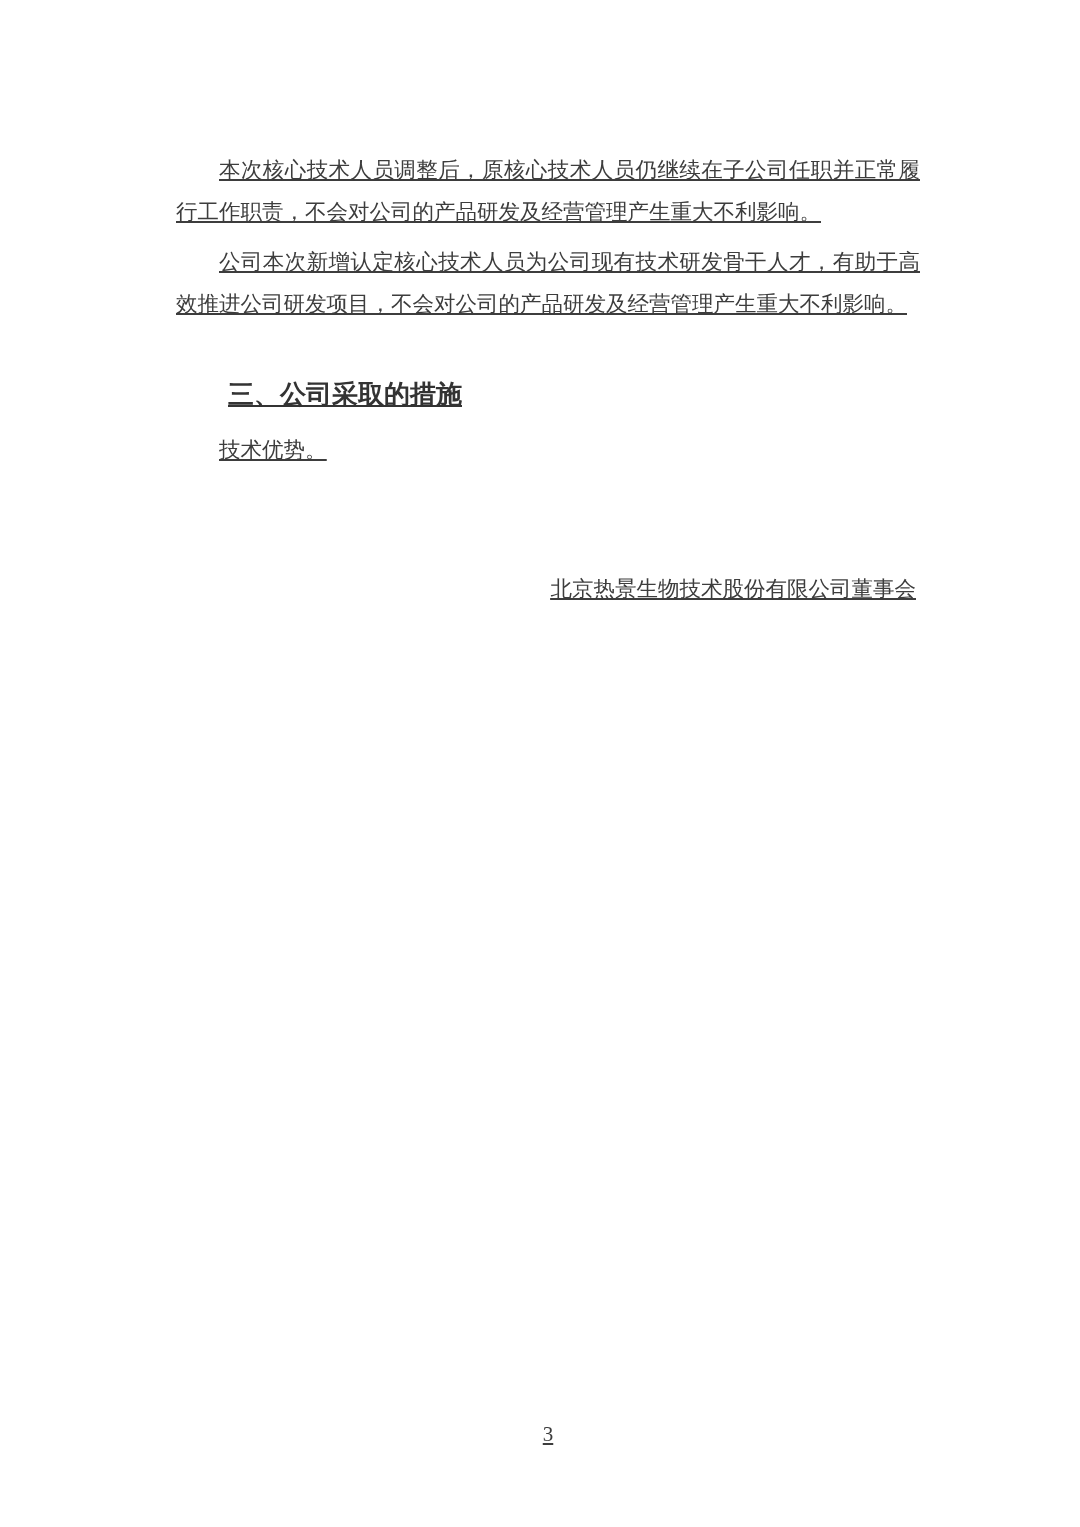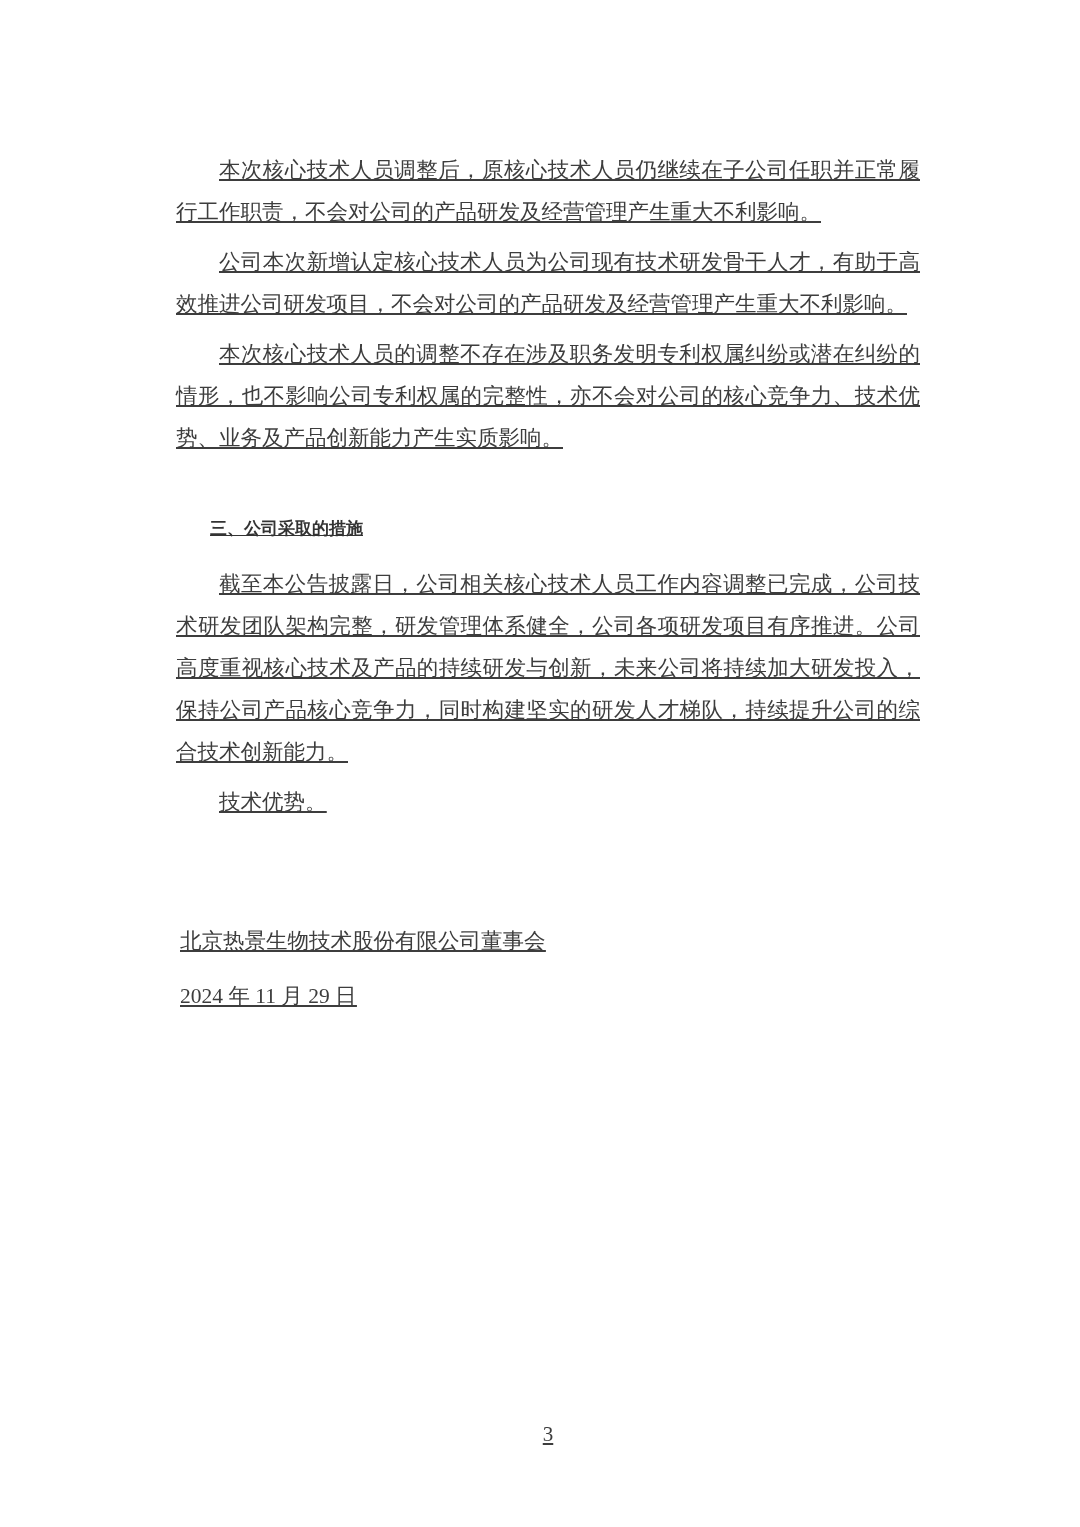--- a/index.html
+++ b/index.html
@@ -30,31 +30,32 @@
     text-align: justify;
     text-justify: inter-ideograph;
   }
 
   .content p {
     margin: 0;
     text-indent: 2em;
   }
 
   .section-heading {
-    font-size: 17px;
+    font-size: 26px;
     font-weight: bold;
     color: #333333;
     text-indent: 2em;
     margin-top: 41px;
     margin-bottom: 5px;
     line-height: 42px;
   }
 
   .signature-block {
     margin-top: 83px;
+    text-align: right;
     line-height: 47px;
   }
 
   .signature-block div {
     white-space: nowrap;
   }
 
   .page-number {
     position: absolute;
     top: 1408px;
@@ -66,27 +67,24 @@
     color: #3d3d3d;
   }
 </style>
 </head>
 <body>
 
 <div class="page">
   <div class="content">
     <p>本次核心技术人员调整后，原核心技术人员仍继续在子公司任职并正常履行工作职责，不会对公司的产品研发及经营管理产生重大不利影响。</p>
     <p>公司本次新增认定核心技术人员为公司现有技术研发骨干人才，有助于高效推进公司研发项目，不会对公司的产品研发及经营管理产生重大不利影响。</p>
-    <p>本次核心技术人员的调整不存在涉及职务发明专利权属纠纷或潜在纠纷的情形，也不影响公司专利权属的完整性，亦不会对公司的核心竞争力、技术优势、业务及产品创新能力产生实质影响。</p>
 
     <div class="section-heading">三、公司采取的措施</div>
 
-    <p>截至本公告披露日，公司相关核心技术人员工作内容调整已完成，公司技术研发团队架构完整，研发管理体系健全，公司各项研发项目有序推进。公司高度重视核心技术及产品的持续研发与创新，未来公司将持续加大研发投入，保持公司产品核心竞争力，同时构建坚实的研发人才梯队，持续提升公司的综合技术创新能力。</p>
     <p>技术优势。</p>
 
     <div class="signature-block">
       <div>北京热景生物技术股份有限公司董事会</div>
-      <div>2024 年 11 月 29 日</div>
     </div>
   </div>
 
   <div class="page-number">3</div>
 </div>
 
 </body></html>

